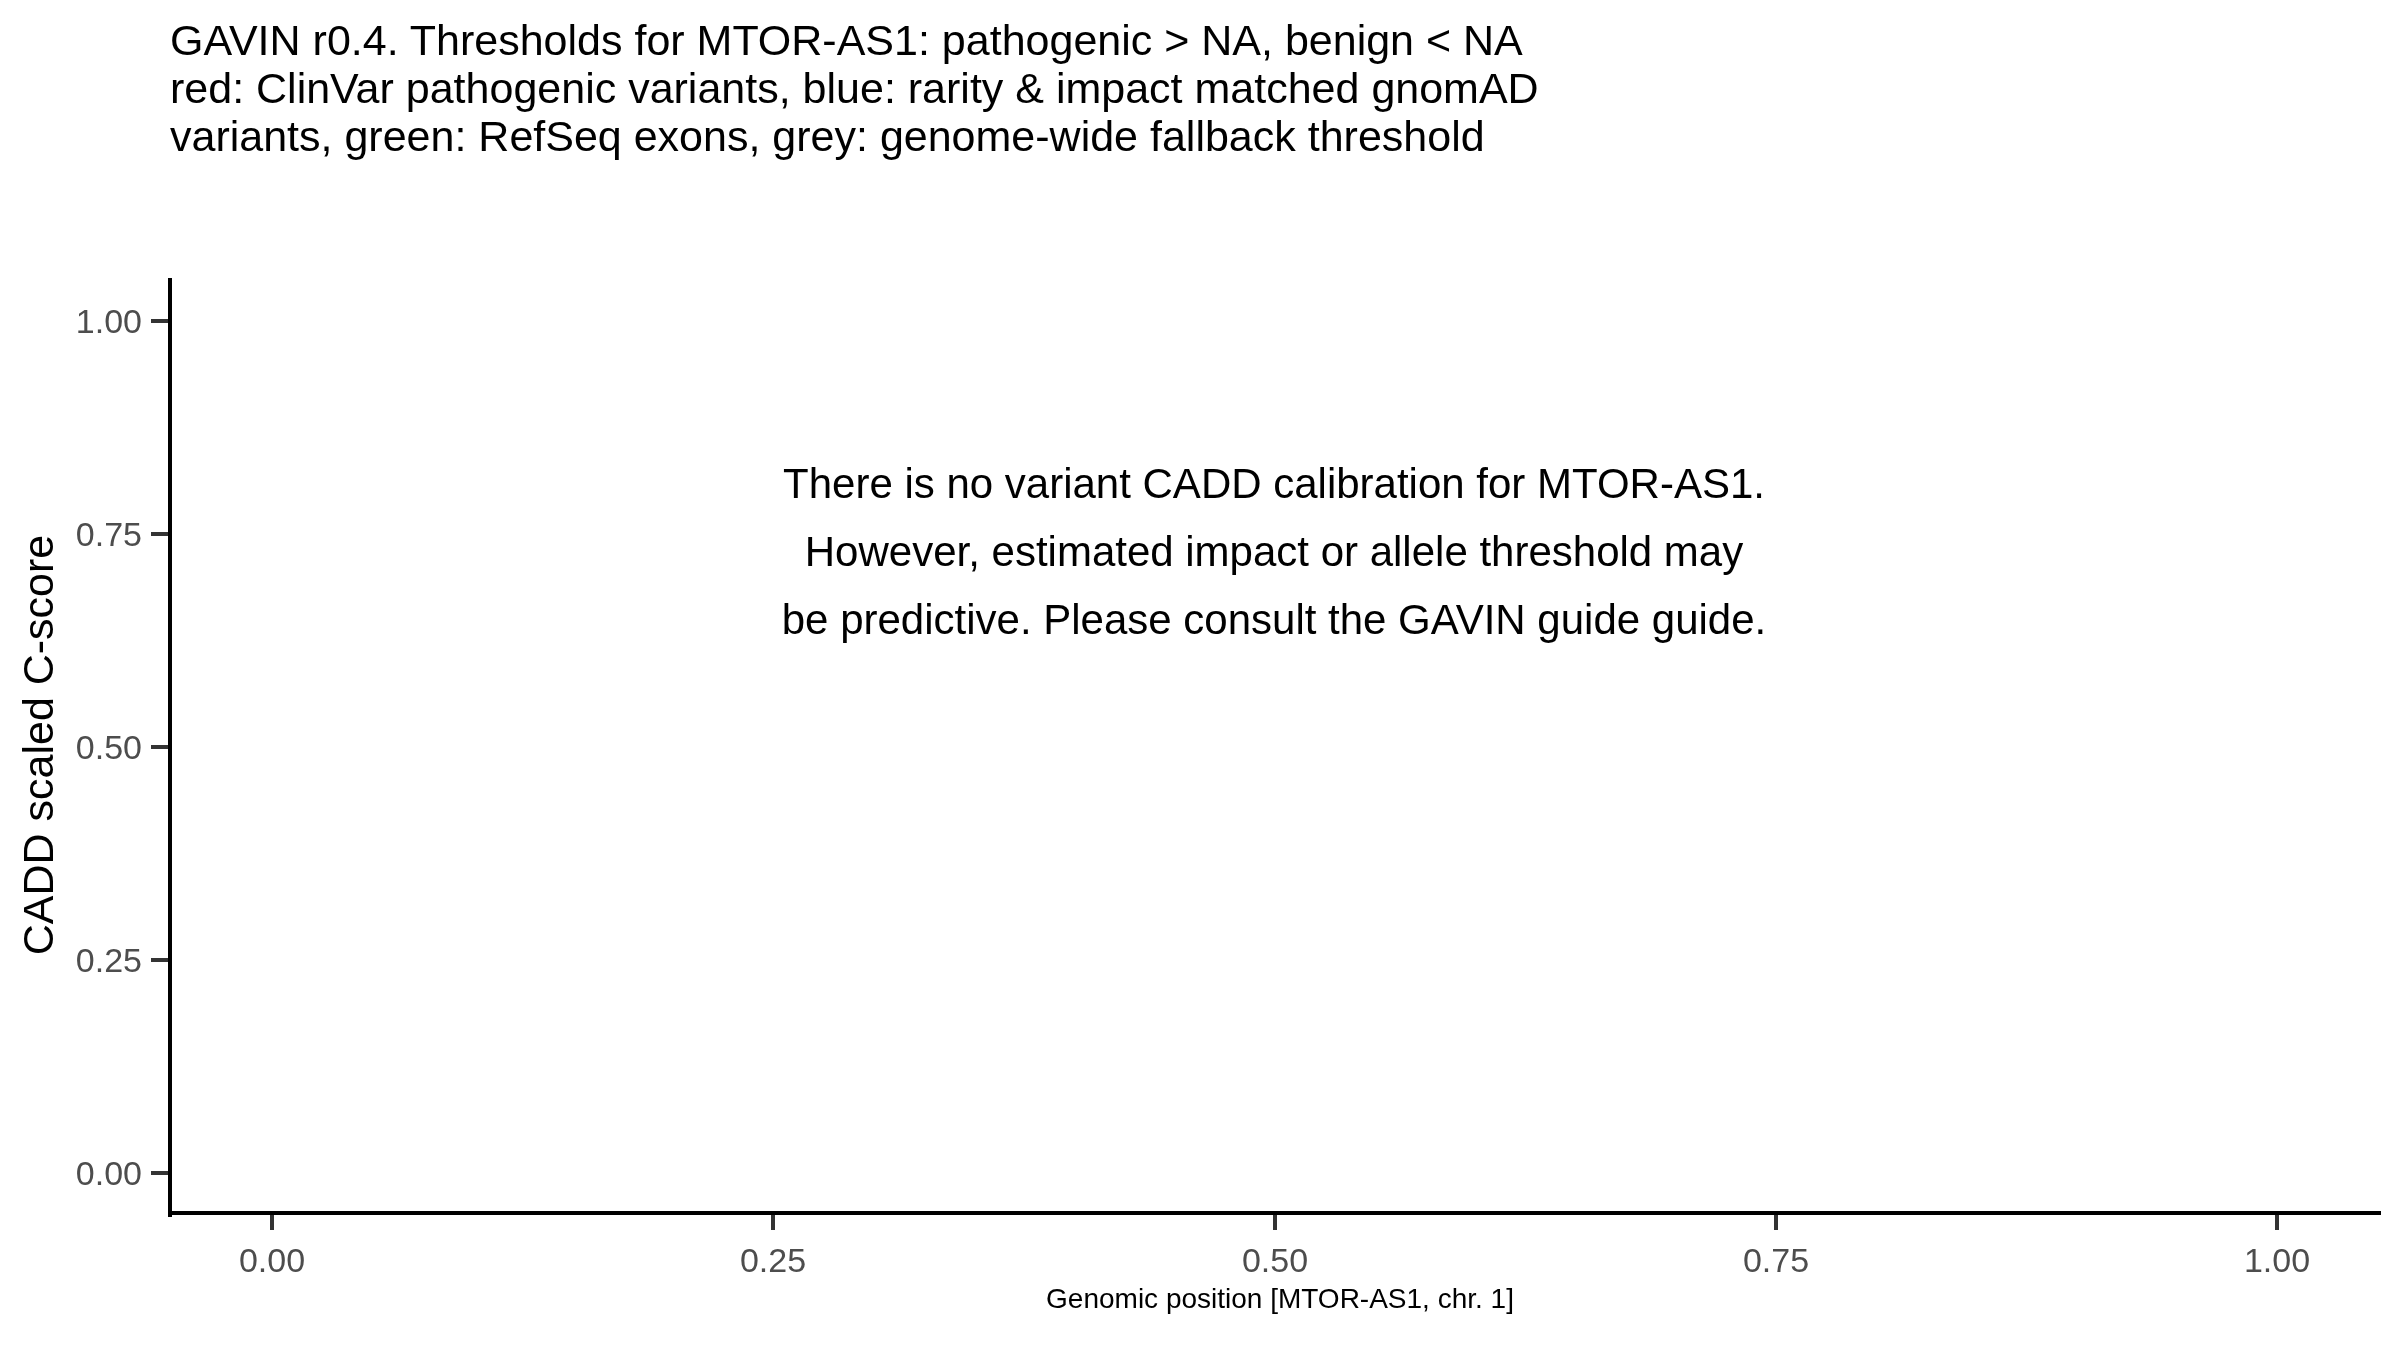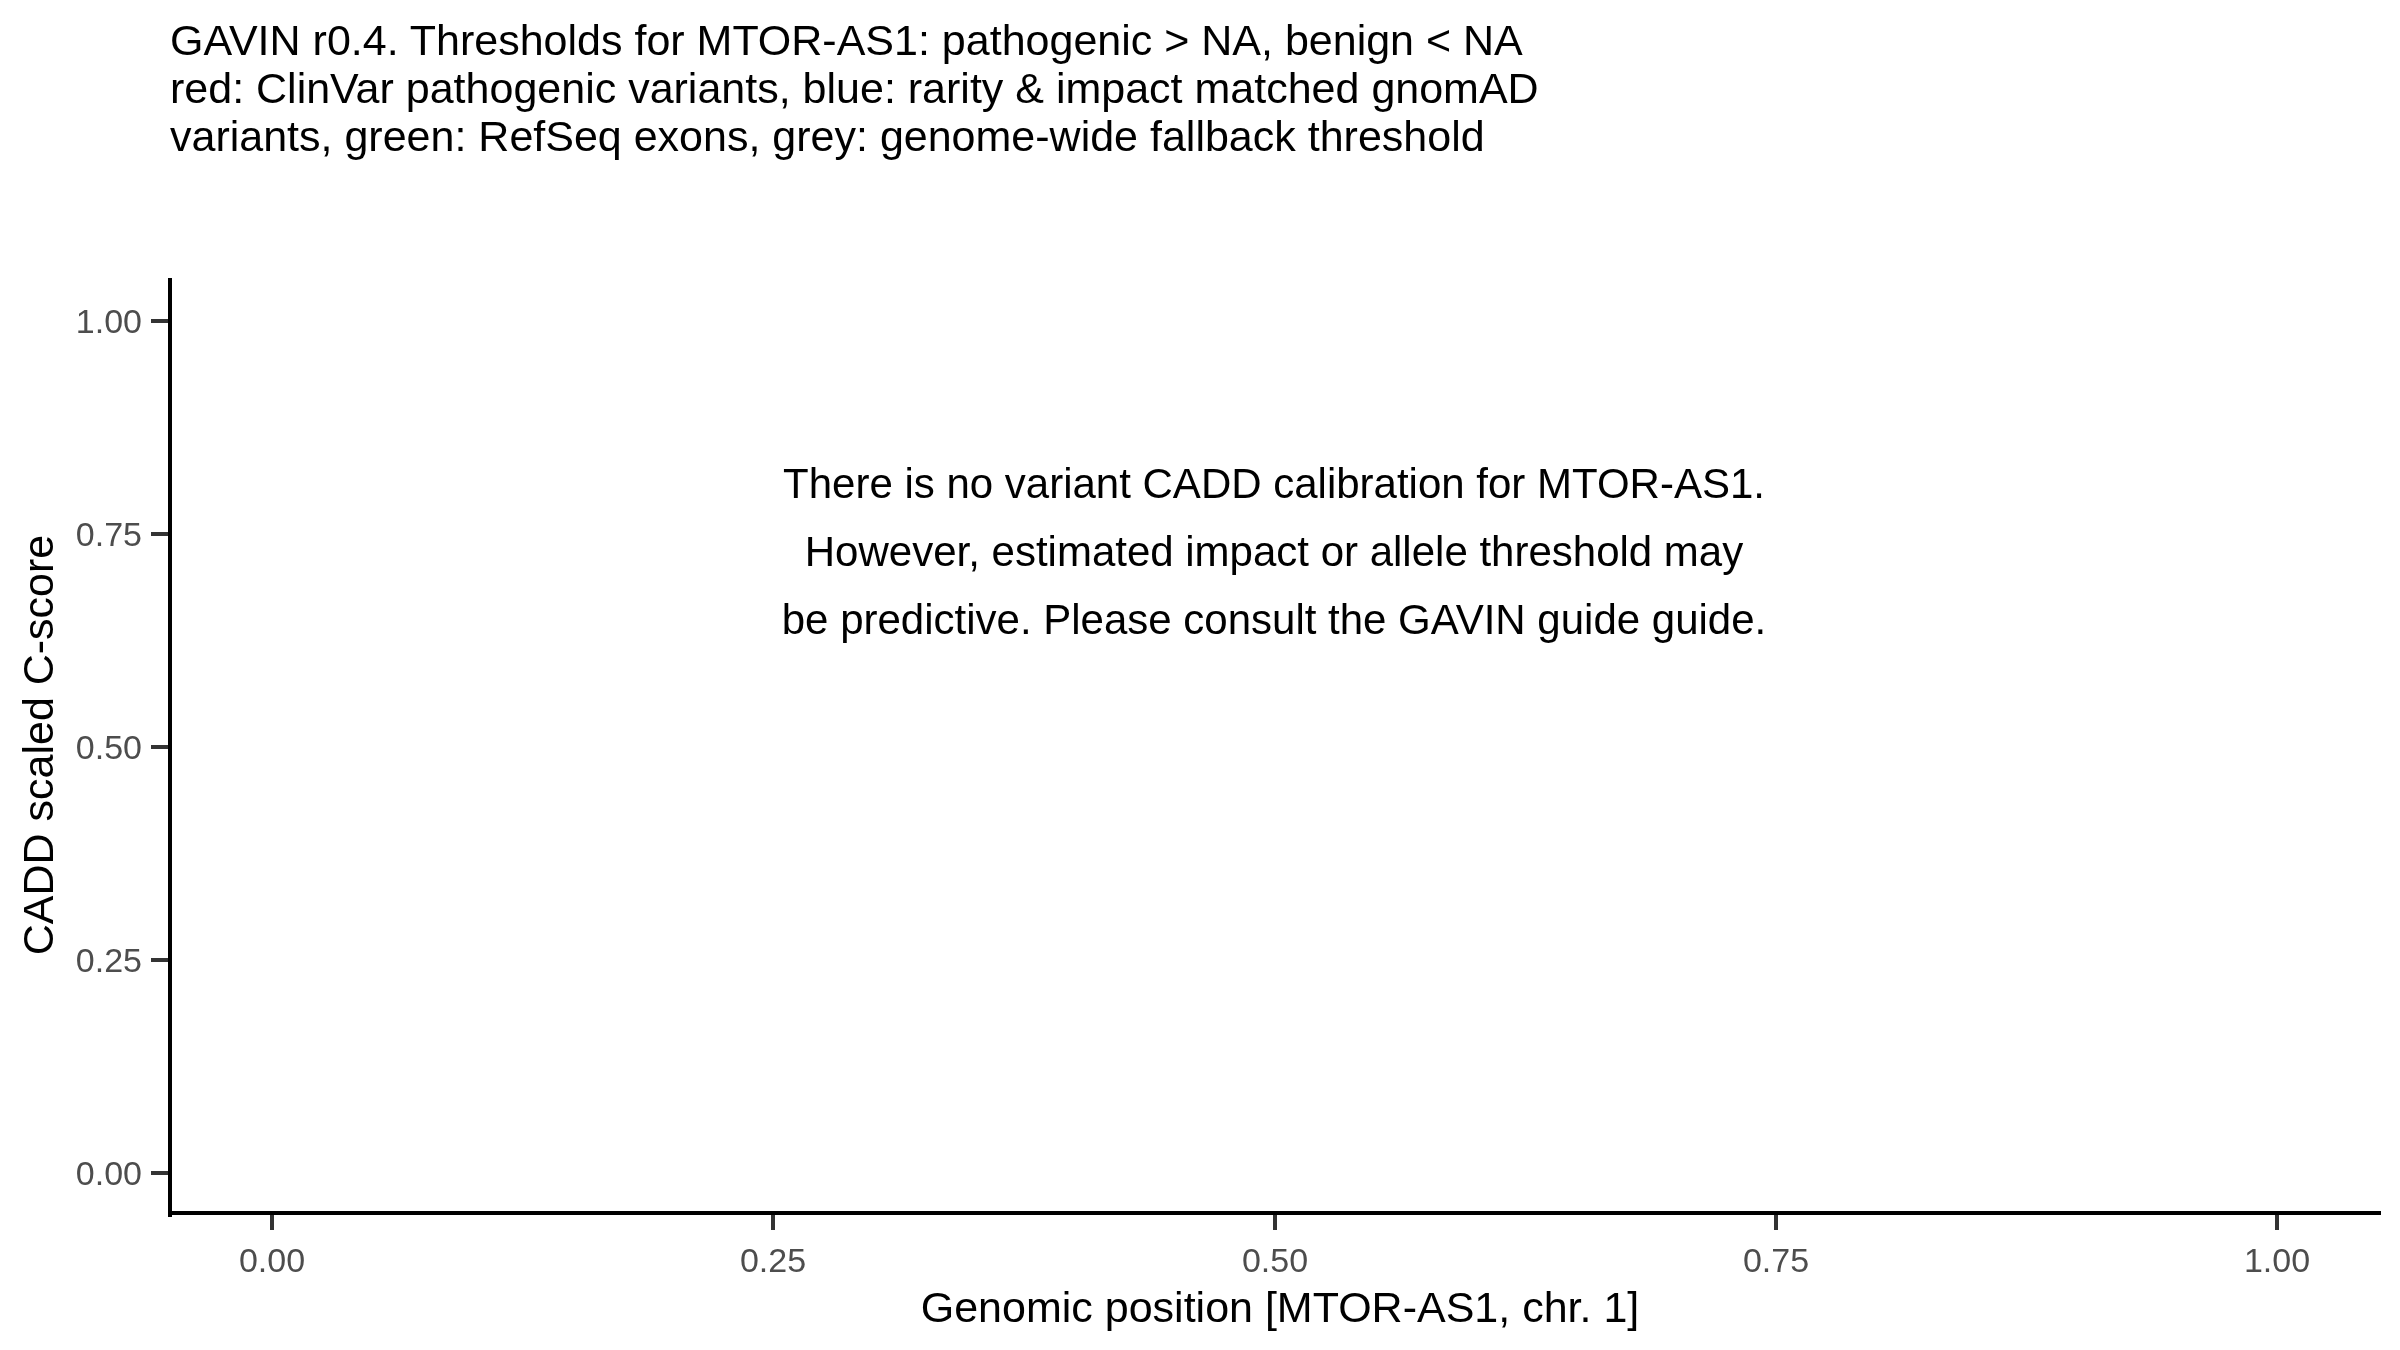--- a/index.html
+++ b/index.html
@@ -55,21 +55,21 @@
     font-size: 42px;
     line-height: 68px;
     color: #000000;
     white-space: nowrap;
   }
   .x-axis-title {
     position: absolute;
     left: 1280px;
     top: 1283px;
     transform: translateX(-50%);
-    font-size: 43px;
+    font-size: 28px;
     color: #000000;
     white-space: nowrap;
   }
   .y-axis-title {
     position: absolute;
     left: 38px;
     top: 745px;
     transform: translate(-50%, -50%) rotate(-90deg);
     font-size: 43px;
     color: #000000;

